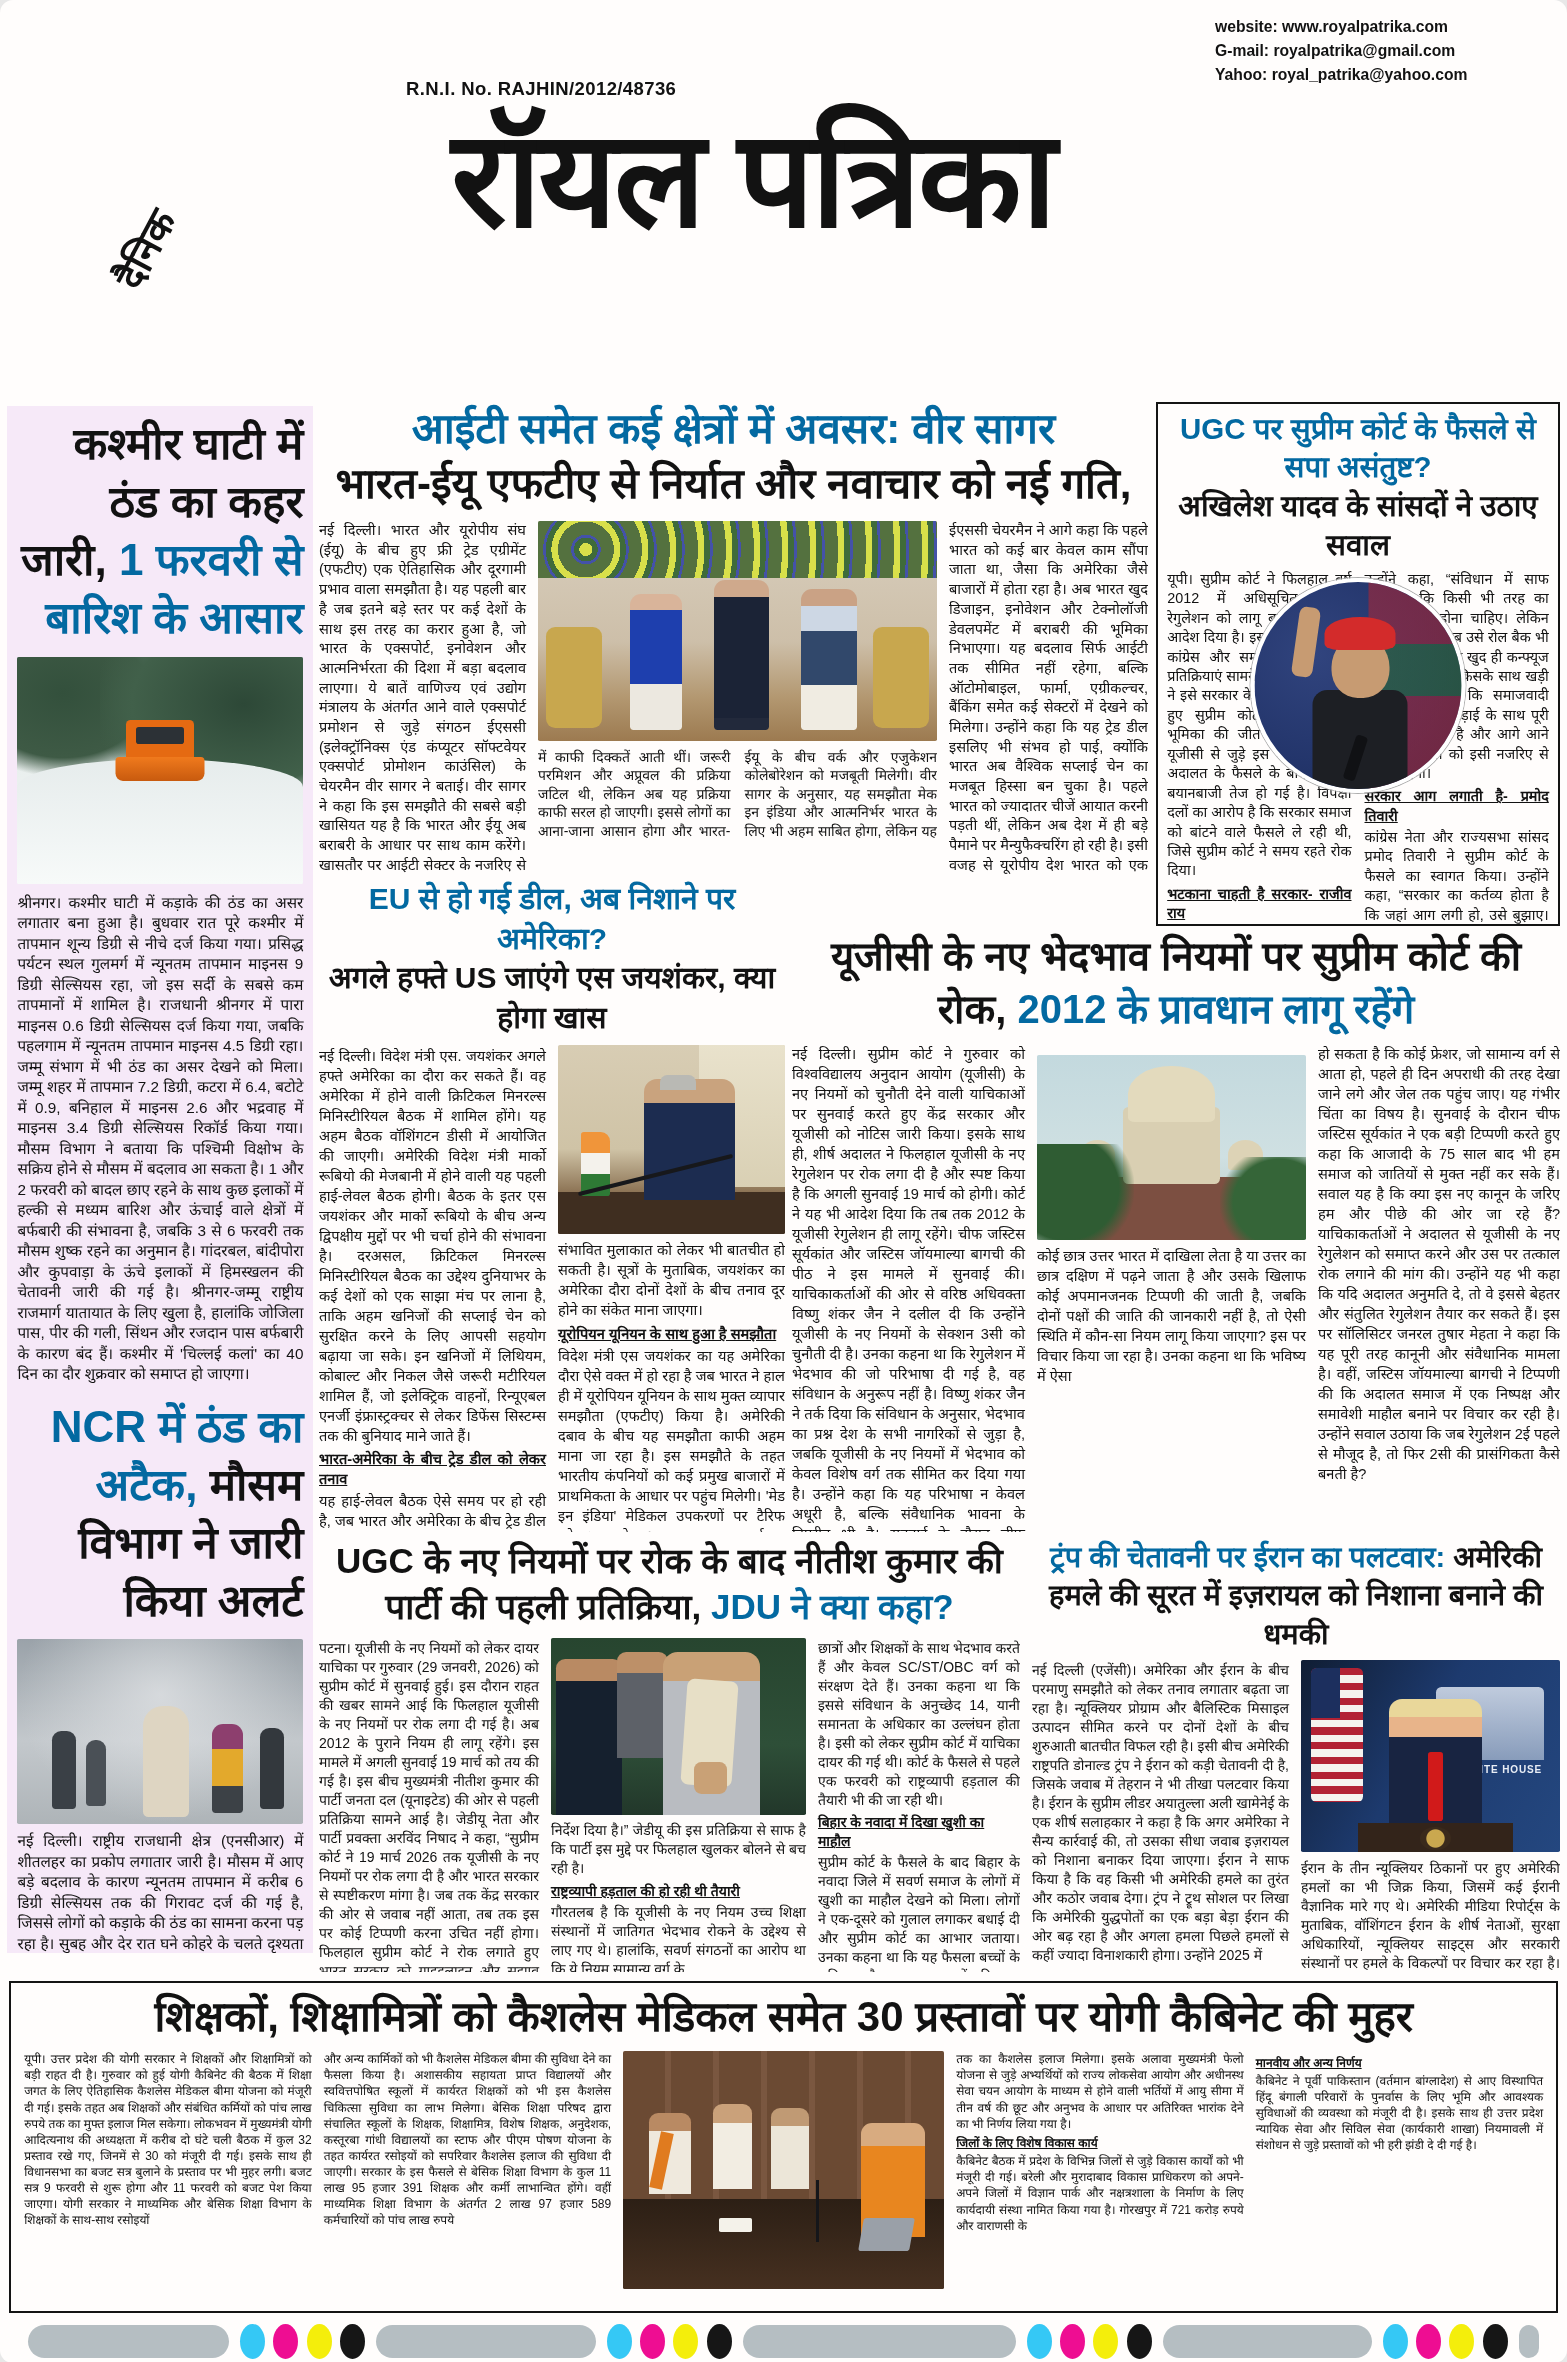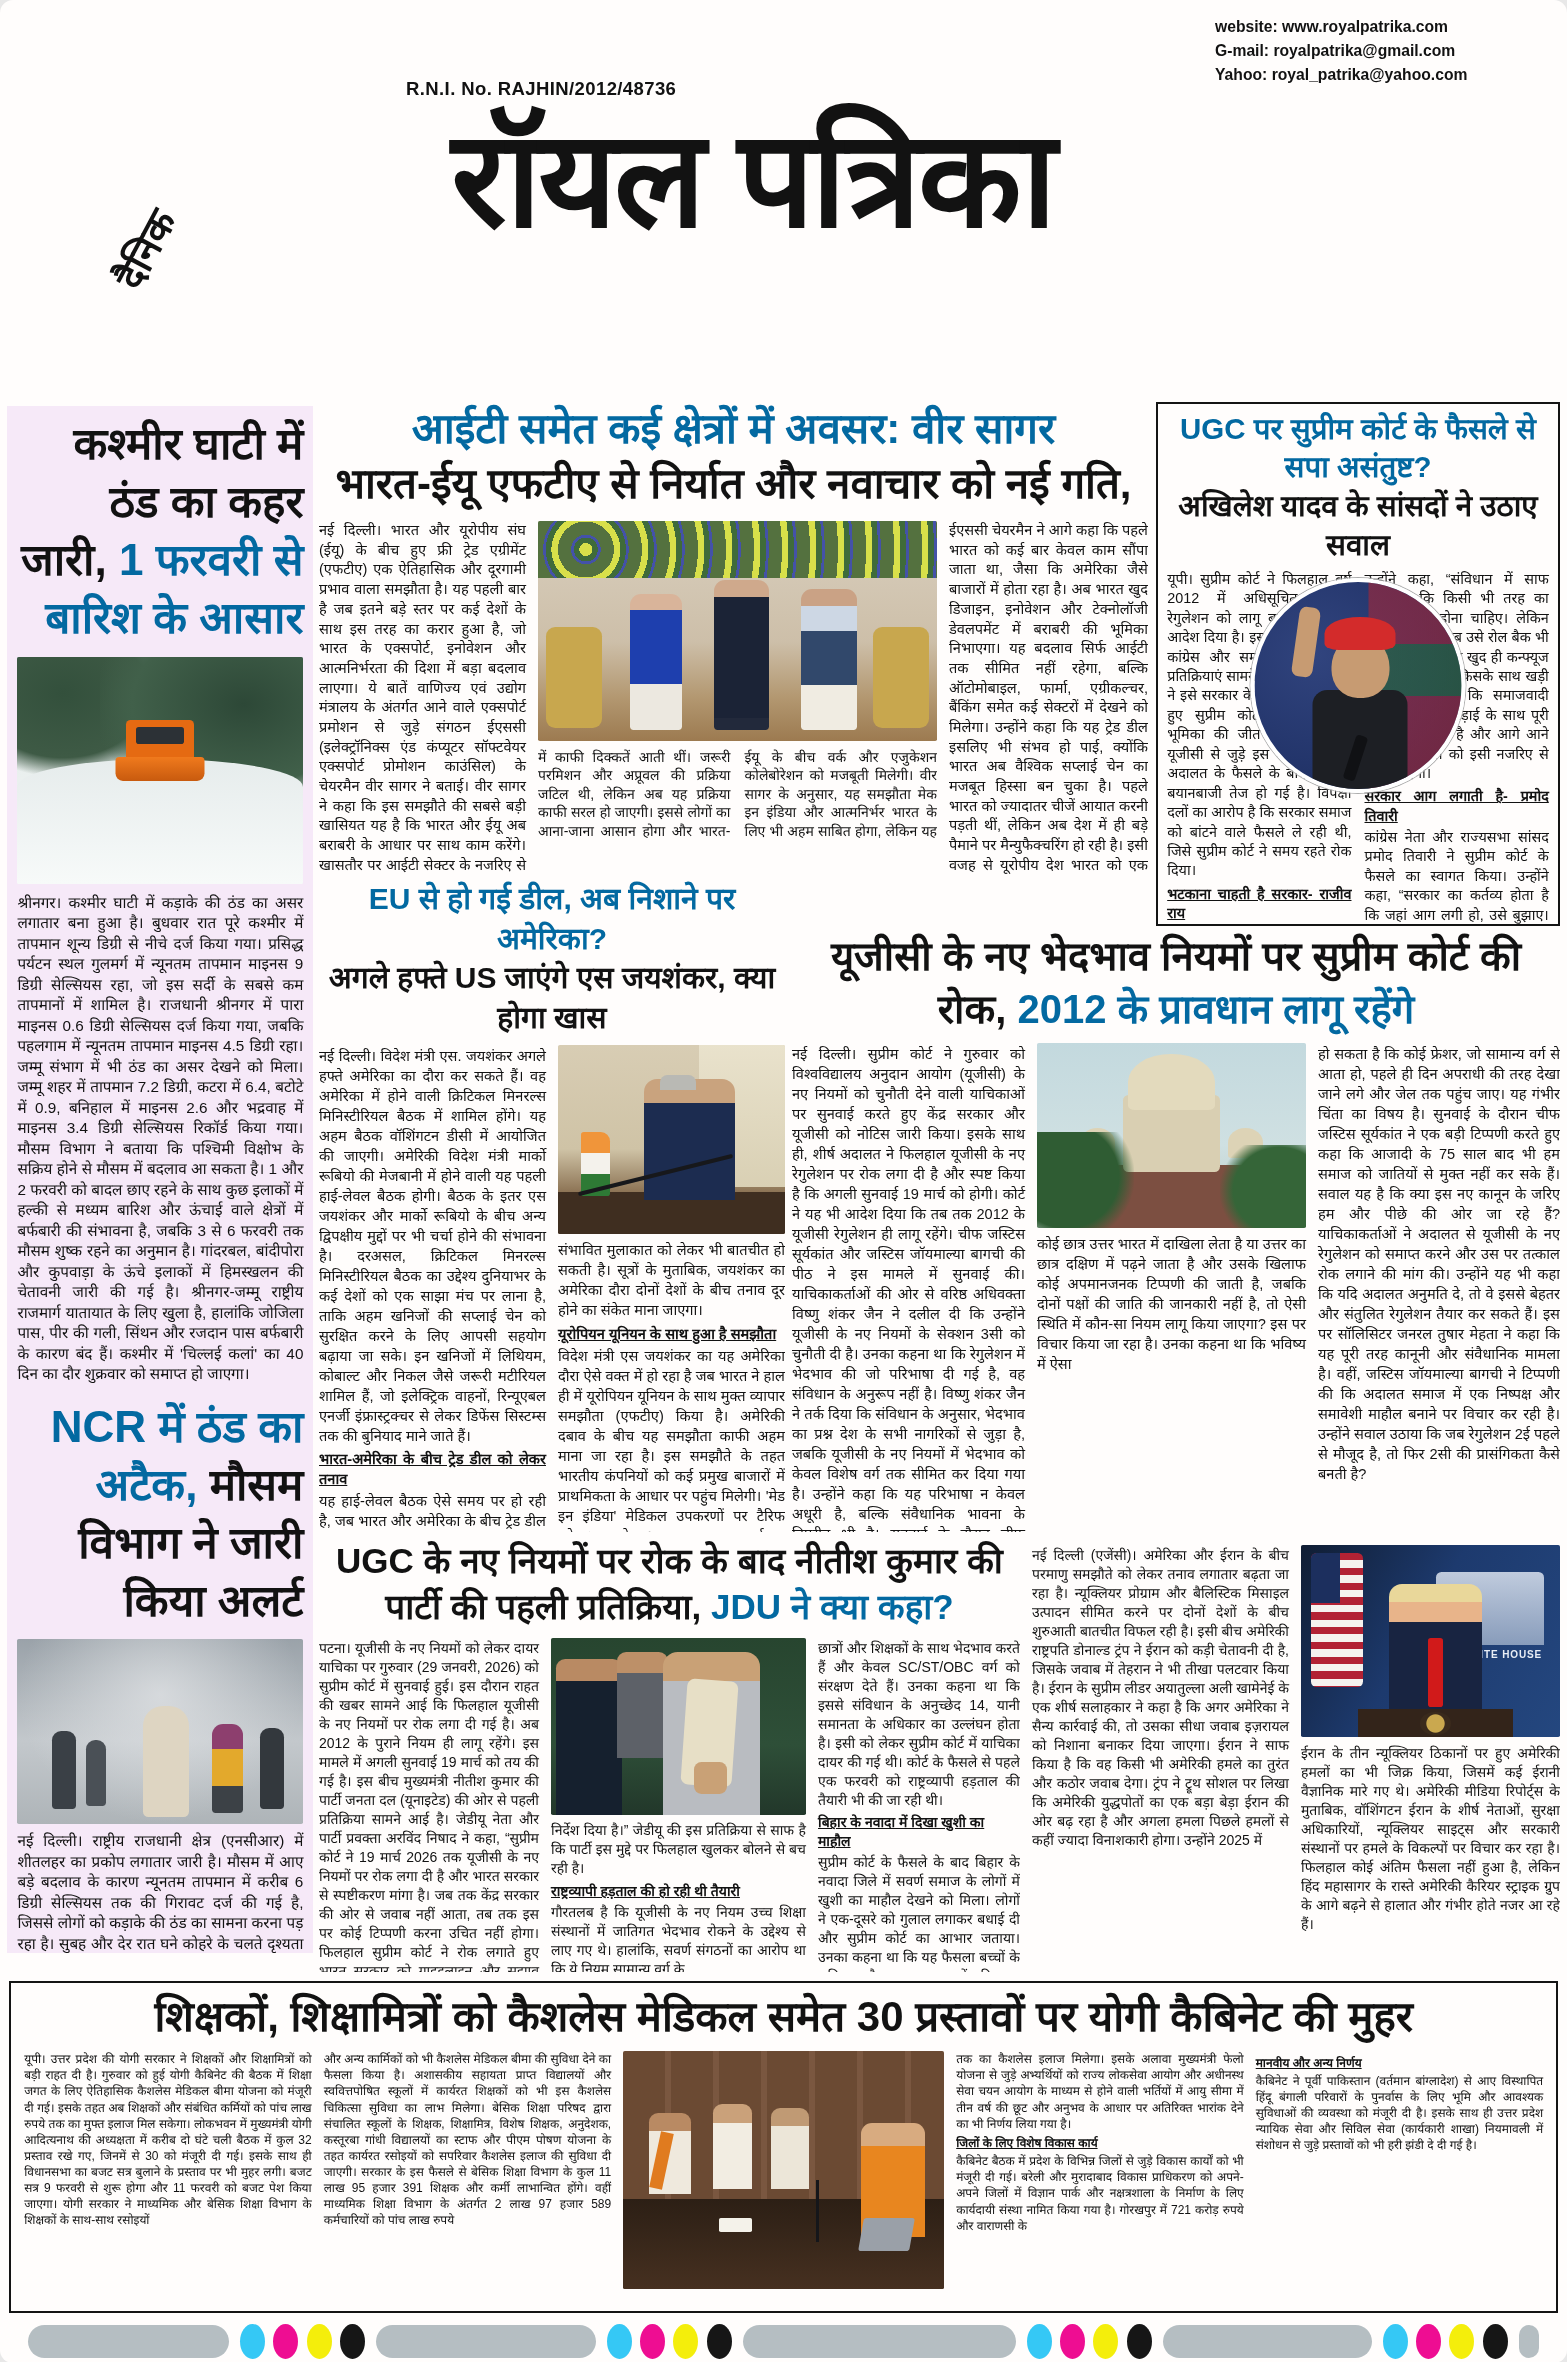--- a/index.html
+++ b/index.html
@@ -50,21 +50,21 @@
   .jai-h{font-size:30px;}
   .jai-row{margin-top:7.4px;}
   .jai-c1{flex:1;font-size:14.6px;}
   .jai-c2{width:227px;font-size:14.6px;}
   .photo-jai{height:189px;margin-bottom:5.5px;background:linear-gradient(180deg,#d8cdb4 0%,#cfc3a6 55%,#8c7354 78%,#4d3a28 100%);}
   
   .art-ust{position:absolute;left:792px;top:930px;width:768px;height:602px;overflow:hidden;}
   .ust-h{font-size:40px;}
   .ust-row{margin-top:7.4px;}
   .ust-c1{width:233px;font-size:14.6px;}
-  .ust-c2{width:269px;font-size:14.6px;}
+  .ust-c2{width:269px;font-size:14.6px;margin-top:12px;}
   .ust-c3{flex:1;font-size:14.6px;}
   .photo-sc{height:185px;margin-bottom:5.5px;background:linear-gradient(180deg,#c3d9de 0%,#cfe0e2 55%,#b9c9c3 100%);}
   
   .art-jdu{position:absolute;left:319px;top:1538px;width:701px;height:434px;overflow:hidden;}
   .jdu-h{font-size:35px;}
   .jdu-row{margin-top:7.4px;}
   .jdu-c1{width:220px;font-size:14px;}
   .jdu-c2{width:255px;font-size:14px;}
   .jdu-c3{flex:1;font-size:14px;}
   .photo-nitish{height:177px;margin-bottom:5.5px;background:linear-gradient(180deg,#27452f 0%,#2e4f38 60%,#22372a 100%);}
@@ -242,20 +242,24 @@
       </div>
       <div class="jdu-c3">
         <span class="jt" style="display:block;">छात्रों और शिक्षकों के साथ भेदभाव करते हैं और केवल SC/ST/OBC वर्ग को संरक्षण देते हैं। उनका कहना था कि इससे संविधान के अनुच्छेद 14, यानी समानता के अधिकार का उल्लंघन होता है। इसी को लेकर सुप्रीम कोर्ट में याचिका दायर की गई थी। कोर्ट के फैसले से पहले एक फरवरी को राष्ट्रव्यापी हड़ताल की तैयारी भी की जा रही थी।</span>
         <div class="subhead">बिहार के नवादा में दिखा खुशी का माहौल</div>
         <span class="jt" style="display:block;">सुप्रीम कोर्ट के फैसले के बाद बिहार के नवादा जिले में सवर्ण समाज के लोगों में खुशी का माहौल देखने को मिला। लोगों ने एक-दूसरे को गुलाल लगाकर बधाई दी और सुप्रीम कोर्ट का आभार जताया। उनका कहना था कि यह फैसला बच्चों के भविष्य और समान अवसरों की रक्षा करने वाला है। इलाके में फैसले को लेकर जश्न का माहौल बना हुआ है।</span>
       </div>
     </div>
   </section>
 
   <section class="art-trump">
+    <div class="hl tr-h">
+      <span class="red">ट्रंप की चेतावनी पर ईरान का पलटवार: </span>
+      <span>अमेरिकी हमले की सूरत में इज़रायल को निशाना बनाने की धमकी</span>
+    </div>
     <div class="row tr-row">
       <div class="tr-c1 jt">नई दिल्ली (एजेंसी)। अमेरिका और ईरान के बीच परमाणु समझौते को लेकर तनाव लगातार बढ़ता जा रहा है। न्यूक्लियर प्रोग्राम और बैलिस्टिक मिसाइल उत्पादन सीमित करने पर दोनों देशों के बीच शुरुआती बातचीत विफल रही है। इसी बीच अमेरिकी राष्ट्रपति डोनाल्ड ट्रंप ने ईरान को कड़ी चेतावनी दी है, जिसके जवाब में तेहरान ने भी तीखा पलटवार किया है। ईरान के सुप्रीम लीडर अयातुल्ला अली खामेनेई के एक शीर्ष सलाहकार ने कहा है कि अगर अमेरिका ने सैन्य कार्रवाई की, तो उसका सीधा जवाब इज़रायल को निशाना बनाकर दिया जाएगा। ईरान ने साफ किया है कि वह किसी भी अमेरिकी हमले का तुरंत और कठोर जवाब देगा। ट्रंप ने ट्रूथ सोशल पर लिखा कि अमेरिकी युद्धपोतों का एक बड़ा बेड़ा ईरान की ओर बढ़ रहा है और अगला हमला पिछले हमलों से कहीं ज्यादा विनाशकारी होगा। उन्होंने 2025 में</div>
       <div class="tr-c2">
         <div class="ph photo-trump">
           <div class="abs" style="left:4%;top:4%;width:20%;height:70%;background:repeating-linear-gradient(180deg,#b22234 0 7.4px,#f5f2ee 7.4px 14.8px);border-radius:5.5px;"></div>
           <div class="abs" style="left:4%;top:4%;width:11%;height:26%;background:#1c2f5e;border-radius:5.5px 0 0 0;"></div>
           <div class="abs" style="right:6%;top:14%;width:42%;height:38%;background:linear-gradient(180deg,rgba(220,228,240,.85),rgba(180,195,216,.7));border-radius:5.5px 5.5px 0 0;"></div>
           <div class="abs" style="right:5%;top:54%;width:45%;color:#e8edf5;font-size:10px;font-weight:700;letter-spacing:0.9px;text-align:center;">THE WHITE HOUSE</div>
           <div class="abs" style="left:34%;bottom:14%;width:36%;height:66%;background:linear-gradient(180deg,#e9d79a 0 14%,#e8b48a 14% 30%,#182441 30%);border-radius:13px 13px 0 0;"></div>
           <div class="abs" style="left:49%;bottom:16%;width:6%;height:36%;background:#d11a1a;border-radius:2.8px;"></div>

